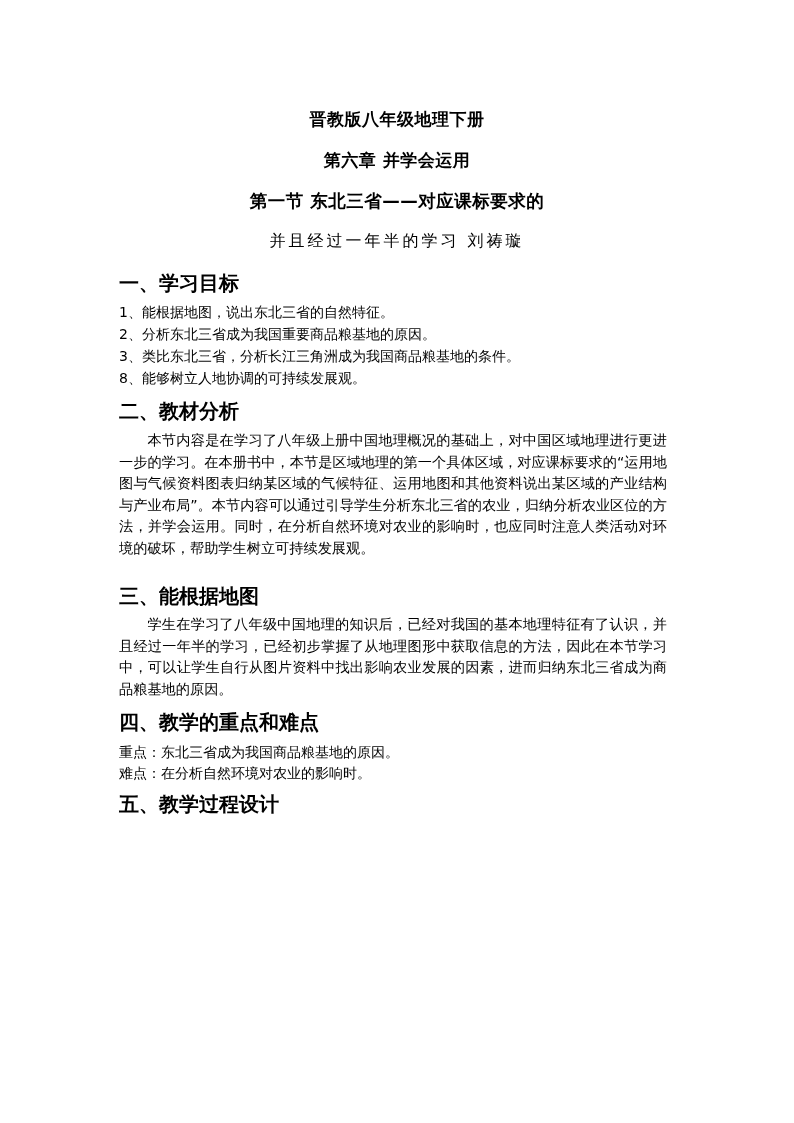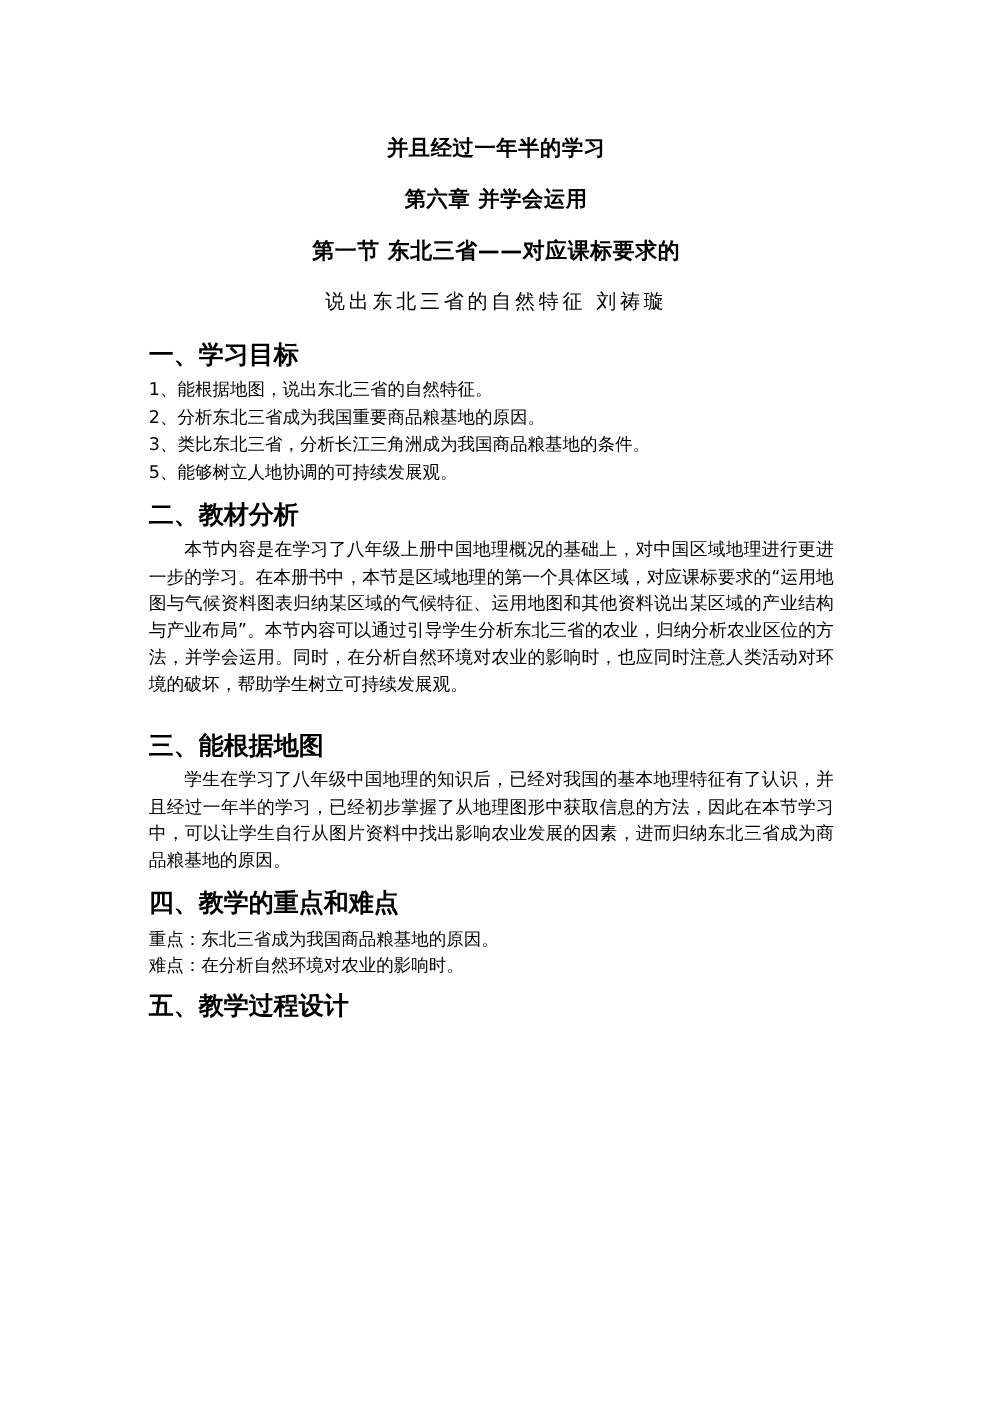--- a/index.html
+++ b/index.html
@@ -13,30 +13,30 @@
     .author { position: absolute; left: 0; width: 794px; top: 230px; text-align: center; font-size: 16px; line-height: 22px; letter-spacing: 3px;
               font-family: "DejaVu Serif", "Liberation Serif", serif; }
     .h { position: absolute; left: 119px; font-weight: bold; font-size: 20px; line-height: 22px; }
     .line { position: absolute; left: 119px; font-size: 14px; line-height: 20px; white-space: nowrap; text-align: center; }
     .para { position: absolute; left: 119px; width: 548px; font-size: 14.2px; line-height: 21.5px; text-align: justify; text-indent: 2em; }
   </style>
 </head>
 <body>
 
 <div class="page">
-  <div class="title t1">并且经过一年半的学习</div>
+  <div class="title t1">晋教版八年级地理下册</div>
   <div class="title t2">第六章  并学会运用</div>
   <div class="title t3">第一节  东北三省——对应课标要求的</div>
-  <div class="author">说出东北三省的自然特征 刘祷璇</div>
+  <div class="author">并且经过一年半的学习 刘祷璇</div>
 
   <div class="h" style="top:272px">一、学习目标</div>
   <div class="line" style="top:302px">1、能根据地图，说出东北三省的自然特征。</div>
   <div class="line" style="top:324px">2、分析东北三省成为我国重要商品粮基地的原因。</div>
   <div class="line" style="top:346px">3、类比东北三省，分析长江三角洲成为我国商品粮基地的条件。</div>
-  <div class="line" style="top:368px">5、能够树立人地协调的可持续发展观。</div>
+  <div class="line" style="top:368px">8、能够树立人地协调的可持续发展观。</div>
 
   <div class="h" style="top:400px">二、教材分析</div>
   <div class="para" style="top:430px">本节内容是在学习了八年级上册中国地理概况的基础上，对中国区域地理进行更进一步的学习。在本册书中，本节是区域地理的第一个具体区域，对应课标要求的“运用地图与气候资料图表归纳某区域的气候特征、运用地图和其他资料说出某区域的产业结构与产业布局”。本节内容可以通过引导学生分析东北三省的农业，归纳分析农业区位的方法，并学会运用。同时，在分析自然环境对农业的影响时，也应同时注意人类活动对环境的破坏，帮助学生树立可持续发展观。</div>
 
   <div class="h" style="top:585px">三、能根据地图</div>
   <div class="para" style="top:614px">学生在学习了八年级中国地理的知识后，已经对我国的基本地理特征有了认识，并且经过一年半的学习，已经初步掌握了从地理图形中获取信息的方法，因此在本节学习中，可以让学生自行从图片资料中找出影响农业发展的因素，进而归纳东北三省成为商品粮基地的原因。</div>
 
   <div class="h" style="top:711px">四、教学的重点和难点</div>
   <div class="line" style="top:742px">重点：东北三省成为我国商品粮基地的原因。</div>
   <div class="line" style="top:763px">难点：在分析自然环境对农业的影响时。</div>

